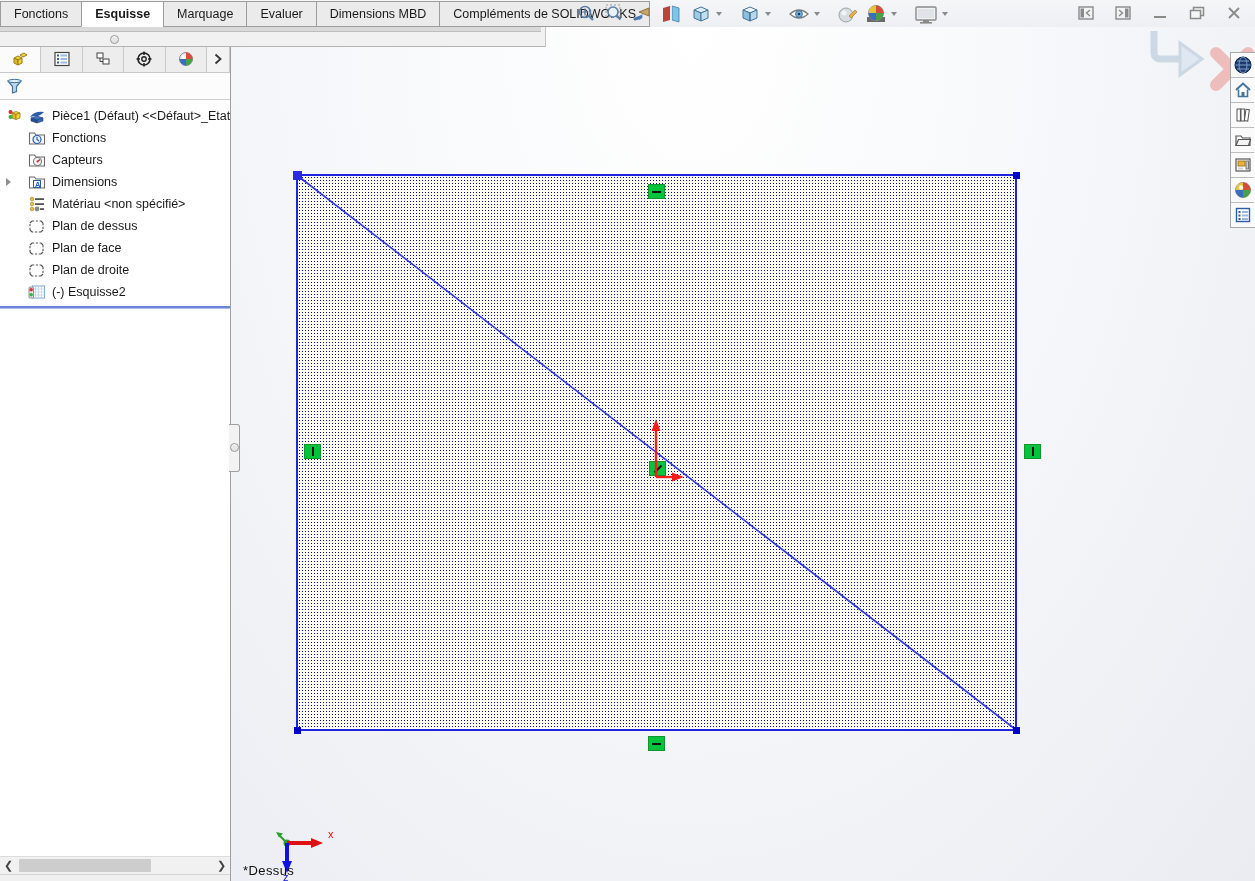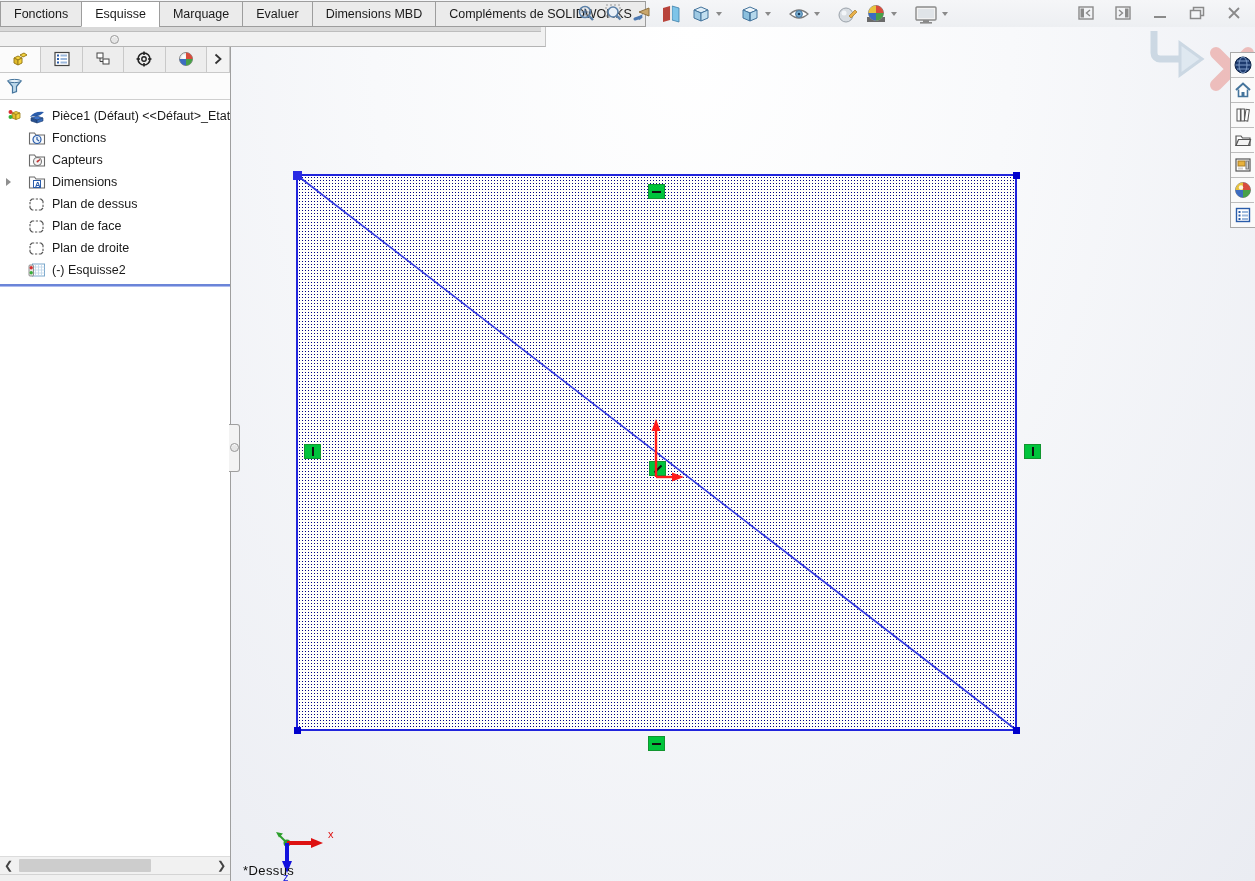--- a/index.html
+++ b/index.html
@@ -7,21 +7,21 @@
     width:1255px;height:881px;position:relative;overflow:hidden;
     font-family:"Liberation Sans",sans-serif;font-size:12px;color:#1a1a1a;
     background:#eef0f3;
   }
   
   .titlebar{position:absolute;left:0;top:0;width:1255px;height:27px;
     background:linear-gradient(#f5f6f8,#edeff2);}
   .ribbon-tabs{position:absolute;left:0;top:1px;height:26px;display:flex;}
   .rtab{padding:0 13px;line-height:24px;font-size:12.5px;background:#ebebeb;
     border:1px solid #9d9d9d;margin-right:-1px;white-space:nowrap;cursor:default;}
-  .rtab.active{background:#ffffff;font-weight:normal;border-bottom:1px solid #ffffff;}
+  .rtab.active{background:#ffffff;font-weight:bold;border-bottom:1px solid #ffffff;}
   .hud-toolbar{position:absolute;left:572px;top:1px;height:25px;display:flex;align-items:center;}
   .hud-btn{height:24px;display:flex;align-items:center;padding:0 3px;border-radius:2px;}
   .caret{width:0;height:0;border-left:3.5px solid transparent;border-right:3.5px solid transparent;
     border-top:4px solid #8a8a8a;margin-left:3px;}
   .hud-gap{width:10px;}
   .win-controls{position:absolute;right:10px;top:3px;display:flex;gap:15px;align-items:center;}
   .win-btn{width:22px;height:20px;display:flex;align-items:center;justify-content:center;}
   
   .cmd-strip{position:absolute;left:0;top:27px;width:545px;height:19px;background:#f1f1f1;
     border-bottom:1px solid #b4b4b4;border-right:1px solid #c4c4c4;z-index:6;}
@@ -470,20 +470,34 @@
       <span class="ticon">
         <svg width="18" height="18" viewBox="0 0 18 18">
             <path d="M1.5 4 h5 l1.5 2 h8.5 V15 H1.5 Z" fill="#fdfdfd" stroke="#6a6a6a" stroke-width="1.1"></path>
             <rect x="5.5" y="7.5" width="7" height="7" fill="#fff" stroke="#2a5caa" stroke-width="1"></rect>
             <text x="7" y="13.6" font-size="7.5" font-weight="bold" fill="#2a5caa" font-family="Liberation Sans, sans-serif">A</text>
           </svg>
       </span>
       <span class="tlabel">Dimensions</span>
     </div>
 
+    <div class="tree-row">
+      <span class="ticon">
+        <svg width="18" height="18" viewBox="0 0 18 18">
+            <circle cx="4" cy="4" r="1.8" fill="#e8c23c" stroke="#9a7d1a" stroke-width=".6"></circle>
+            <rect x="7" y="3.2" width="9" height="1.8" fill="#555"></rect>
+            <circle cx="4" cy="9" r="1.8" fill="#e8c23c" stroke="#9a7d1a" stroke-width=".6"></circle>
+            <rect x="7" y="8.2" width="9" height="1.8" fill="#555"></rect>
+            <circle cx="4" cy="14" r="1.8" fill="#e8c23c" stroke="#9a7d1a" stroke-width=".6"></circle>
+            <circle cx="9" y="13" cy="14" r="2.4" fill="#8a8a8a"></circle>
+            <rect x="12" y="13.2" width="4" height="1.8" fill="#555"></rect>
+          </svg>
+      </span>
+      <span class="tlabel">Matériau &lt;non spécifié&gt;</span>
+    </div>
 
     <div class="tree-row">
       <span class="ticon">
         <svg width="18" height="18" viewBox="0 0 18 18">
             <path d="M4 4 H13 M15 6 V13 M13 15 H4 M2 13 V6" stroke="#555" stroke-width="1.1" stroke-dasharray="2.2 1.6" fill="none"></path>
             <path d="M2 6 L4 4 M13 4 L15 6 M15 13 L13 15 M4 15 L2 13" stroke="#555" stroke-width="1.1"></path>
           </svg>
       </span>
       <span class="tlabel">Plan de dessus</span>
     </div>

